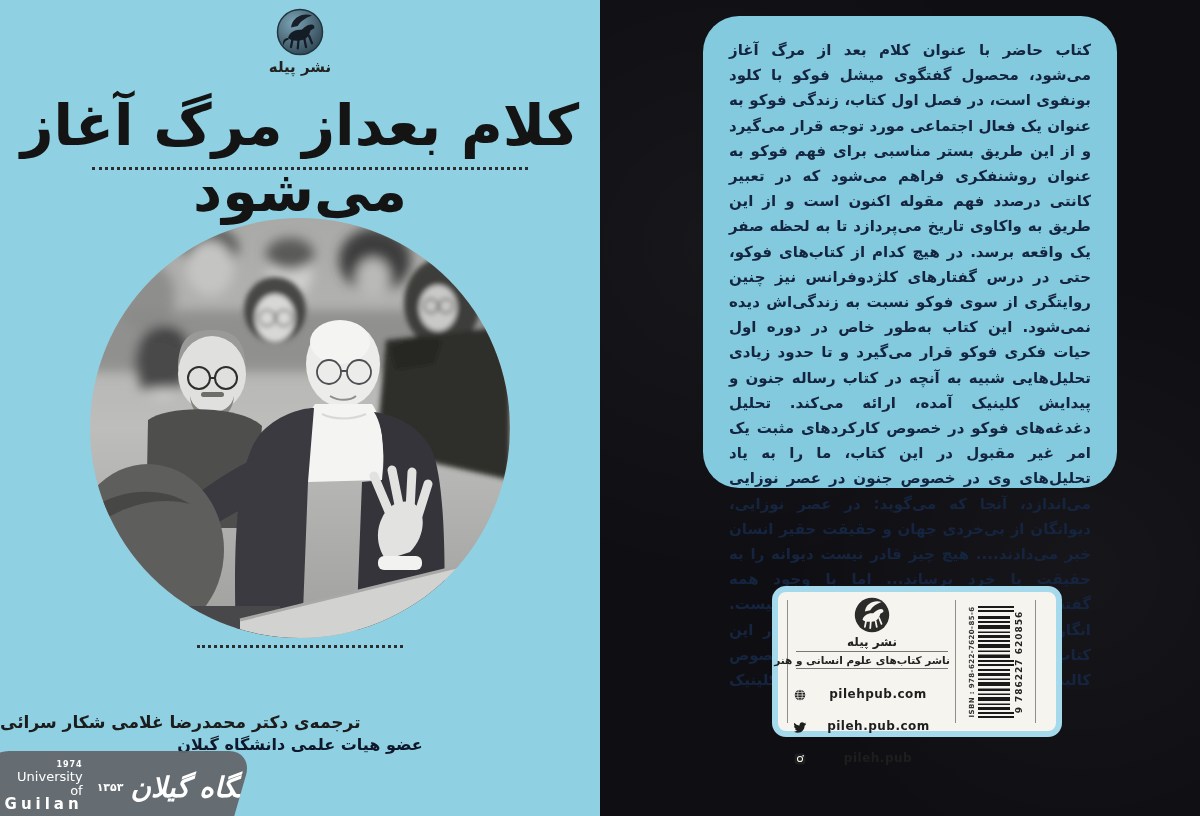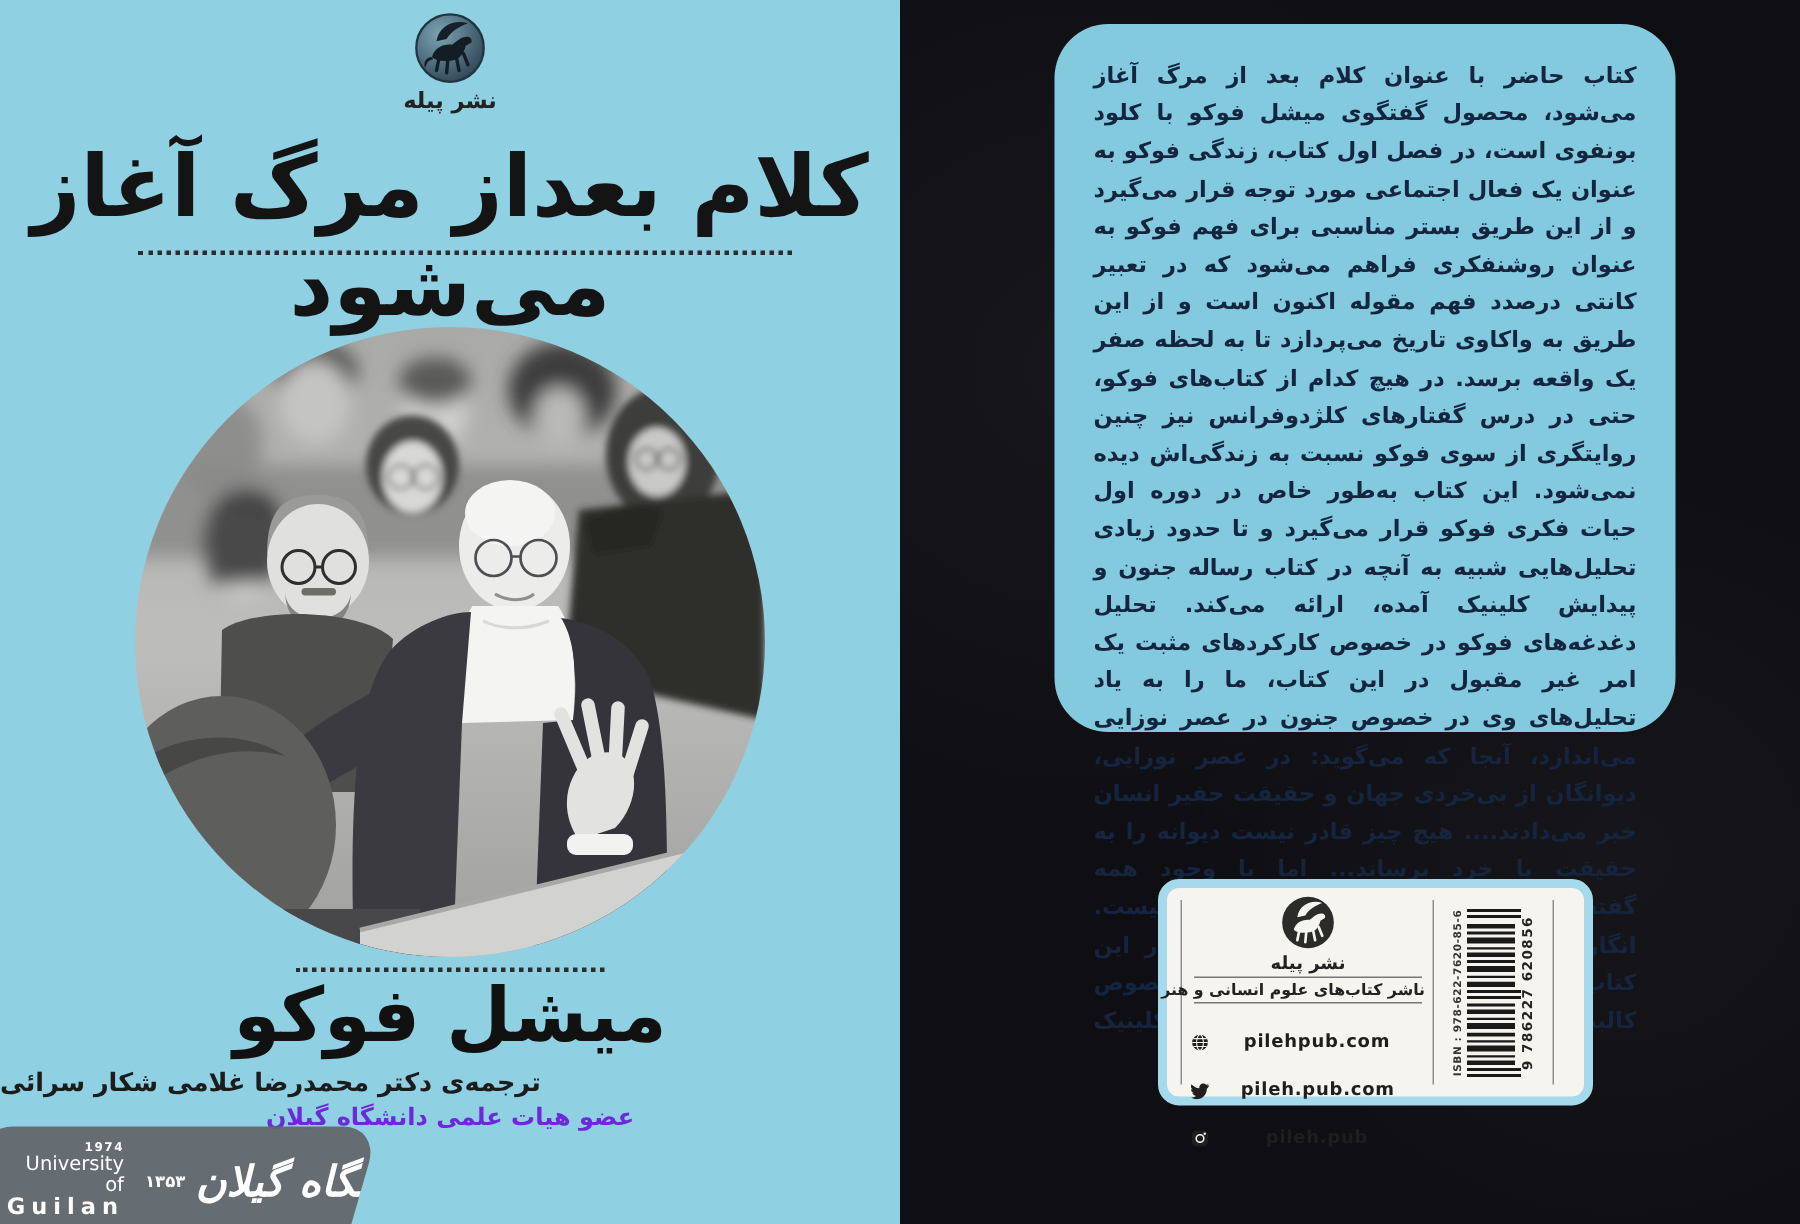--- a/index.html
+++ b/index.html
@@ -15,21 +15,21 @@
                font-size:57px;font-weight:bold;color:#141414;letter-spacing:-1px;}
   .dotline{position:absolute;height:0;border-top:3px dotted #2d2d2d;}
   .dot1{top:167px;left:92px;width:436px;}
   .dot2{top:645px;left:197px;width:206px;}
   .photo-circle{position:absolute;left:90px;top:218px;width:420px;height:420px;}
   .front-author{position:absolute;left:0;top:648px;width:600px;text-align:center;direction:rtl;
                 font-size:50px;font-weight:bold;color:#111;}
   .front-translator{position:absolute;left:0;top:712px;width:600px;text-align:left;direction:rtl;
                     font-size:17px;font-weight:bold;color:#1c1c1c;}
   .front-affiliation{position:absolute;left:0;top:735px;width:600px;text-align:center;direction:rtl;
-                     font-size:16px;font-weight:bold;color:#6d28d9;}
+                     font-size:16px;font-weight:bold;color:#0f172a;}
 
   
   .guilan{position:absolute;left:-28px;top:751px;width:268px;height:90px;background:rgba(99,103,109,0.95);
           border-radius:24px;transform:skewX(-16deg);overflow:hidden;}
   .guilan-inner{position:absolute;left:30px;top:6px;width:240px;height:60px;transform:skewX(16deg);
                 display:flex;align-items:center;gap:7px;color:#fff;direction:ltr;}
   .g-en{line-height:1.05;text-align:right;}
   .g-year{display:block;font-size:8px;font-weight:bold;letter-spacing:1px;text-align:right;margin-bottom:1px;}
   .g-l1{display:block;font-size:13px;}
   .g-l2{display:block;font-size:15px;font-weight:bold;letter-spacing:4px;}
@@ -179,21 +179,20 @@
 
         <ellipse cx="58" cy="332" rx="76" ry="86" fill="#5e5e5c"></ellipse>
         <path d="M-10,300 C20,270 70,266 100,286 C70,278 30,284 -10,320 Z" fill="#474745"></path>
         <rect x="-40" y="388" width="230" height="80" fill="#48484a"></rect>
         <path d="M150,402 L420,336 L420,420 L150,420 Z" fill="#d2d2d0"></path>
         <path d="M150,402 L420,336" stroke="#a8a8a6" stroke-width="3" fill="none"></path>
       </g>
     </svg>
 
     <div class="dotline dot2"></div>
-    <div class="front-author" dir="rtl">میشل فوکو</div>
     <div class="front-translator" dir="rtl">ترجمه‌ی دکتر محمدرضا غلامی شکار سرائی</div>
     <div class="front-affiliation" dir="rtl">عضو هیات علمی دانشگاه گیلان</div>
 
     <div class="guilan">
       <div class="guilan-inner">
         <div class="g-en">
           <span class="g-year">1974</span>
           <span class="g-l1">University of</span>
           <span class="g-l2">Guilan</span>
         </div>

